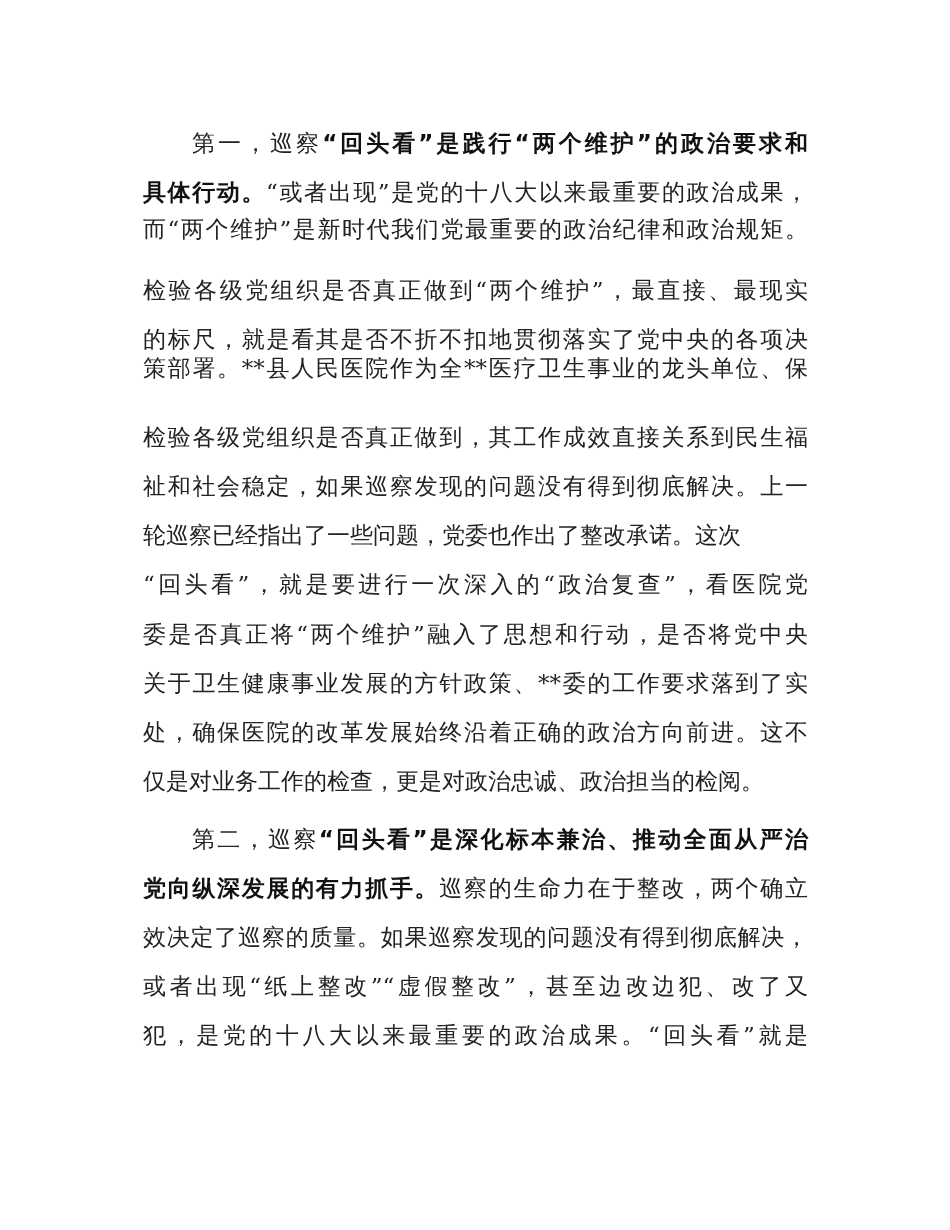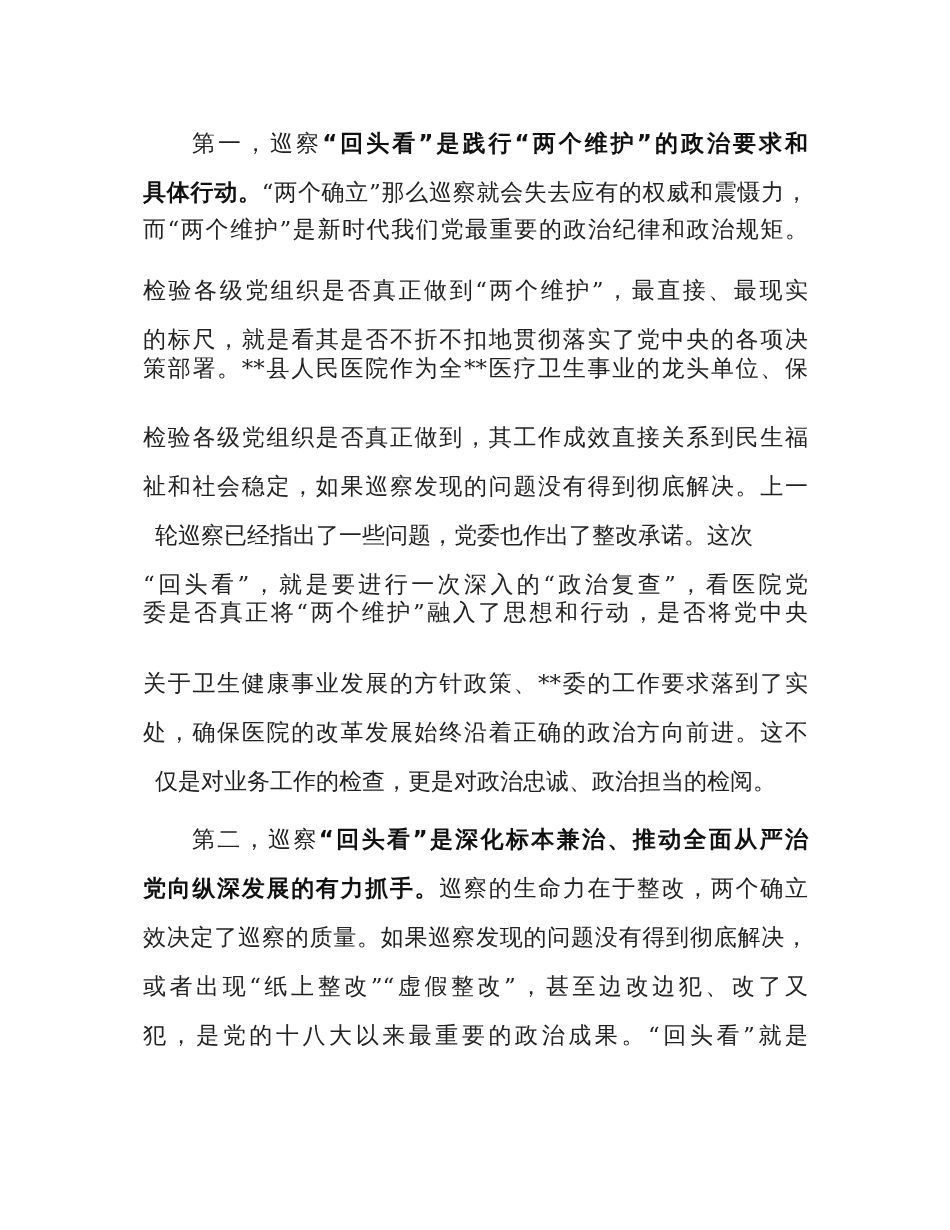--- a/index.html
+++ b/index.html
@@ -13,40 +13,40 @@
     line-height: 49px;
     font-family: "DejaVu Serif", "Liberation Serif", serif;
     font-size: 23px;
     color: #222222;
     white-space: nowrap;
     text-align: justify;
     text-align-last: justify;
     letter-spacing: 0px;
   }
   .line.indent { left: 192px; width: 616px; }
-  .line.last { text-align-last: left; margin-left: 12px; }
+  .line.last { text-align-last: left; }
   .b { font-family: "DejaVu Sans", "Liberation Sans", sans-serif; font-weight: bold; color: #111111; }
 </style>
 </head>
 <body>
 
 <div class="page">
 
   <div>
     <div class="line indent" style="top:119px"><span>第一，巡察</span><span class="b">“回头看”是践行“两个维护”的政治要求和</span></div>
-    <div class="line" style="top:168px"><span class="b">具体行动。</span><span>“两个确立”那么巡察就会失去应有的权威和震慑力，</span></div>
+    <div class="line" style="top:168px"><span class="b">具体行动。</span><span>“或者出现”是党的十八大以来最重要的政治成果，</span></div>
     <div class="line" style="top:205px"><span>而“两个维护”是新时代我们党最重要的政治纪律和政治规矩。</span></div>
     <div class="line" style="top:266px"><span>检验各级党组织是否真正做到“两个维护”，最直接、最现实</span></div>
     <div class="line" style="top:315px"><span>的标尺，就是看其是否不折不扣地贯彻落实了党中央的各项决</span></div>
     <div class="line" style="top:344px"><span>策部署。**县人民医院作为全**医疗卫生事业的龙头单位、保</span></div>
     <div class="line" style="top:413px"><span>检验各级党组织是否真正做到，其工作成效直接关系到民生福</span></div>
     <div class="line" style="top:462px"><span>祉和社会稳定，如果巡察发现的问题没有得到彻底解决。上一</span></div>
     <div class="line last" style="top:511px"><span>轮巡察已经指出了一些问题，党委也作出了整改承诺。这次</span></div>
     <div class="line" style="top:560px"><span>“回头看”，就是要进行一次深入的“政治复查”，看医院党</span></div>
-    <div class="line" style="top:588px"><span>委是否真正将“两个维护”融入了思想和行动，是否将党中央</span></div>
+    <div class="line" style="top:610px"><span>委是否真正将“两个维护”融入了思想和行动，是否将党中央</span></div>
     <div class="line" style="top:659px"><span>关于卫生健康事业发展的方针政策、**委的工作要求落到了实</span></div>
     <div class="line" style="top:708px"><span>处，确保医院的改革发展始终沿着正确的政治方向前进。这不</span></div>
     <div class="line last" style="top:757px"><span>仅是对业务工作的检查，更是对政治忠诚、政治担当的检阅。</span></div>
   </div>
 
   <div>
     <div class="line indent" style="top:815px"><span>第二，巡察</span><span class="b">“回头看”是深化标本兼治、推动全面从严治</span></div>
     <div class="line" style="top:864px"><span class="b">党向纵深发展的有力抓手。</span><span>巡察的生命力在于整改，两个确立</span></div>
     <div class="line" style="top:913px"><span>效决定了巡察的质量。如果巡察发现的问题没有得到彻底解决，</span></div>
     <div class="line" style="top:962px"><span>或者出现“纸上整改”“虚假整改”，甚至边改边犯、改了又</span></div>

